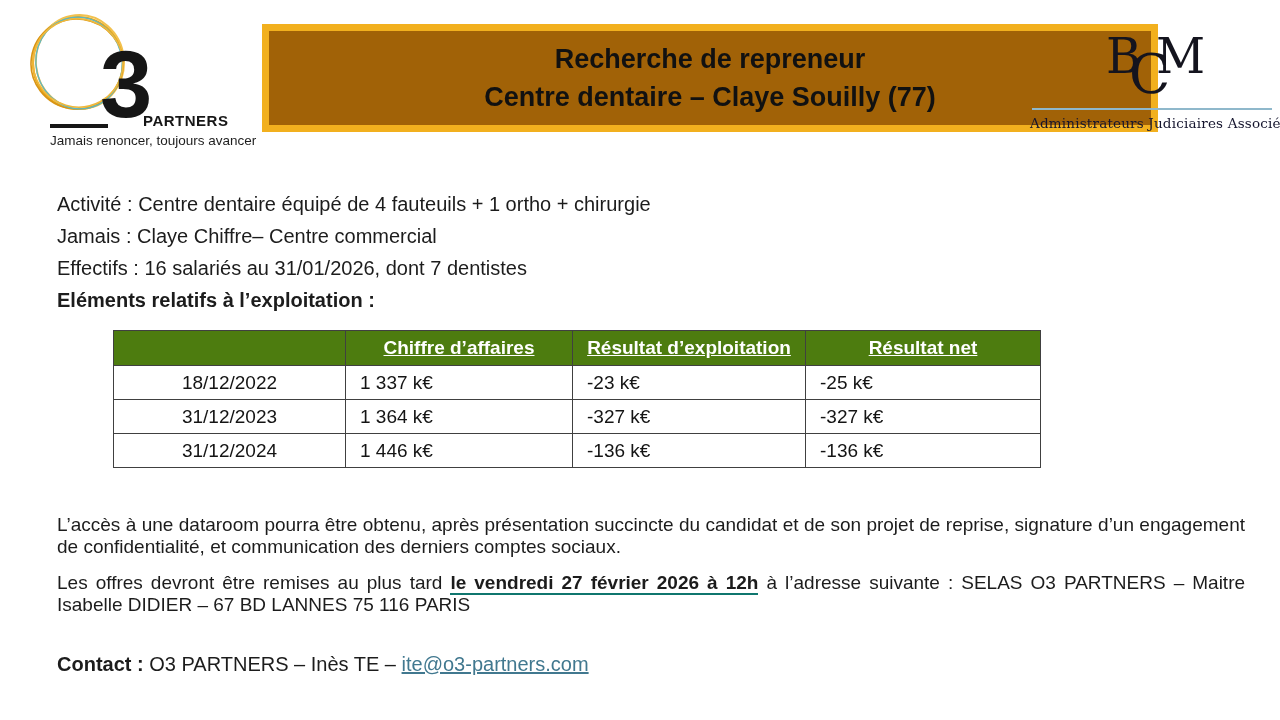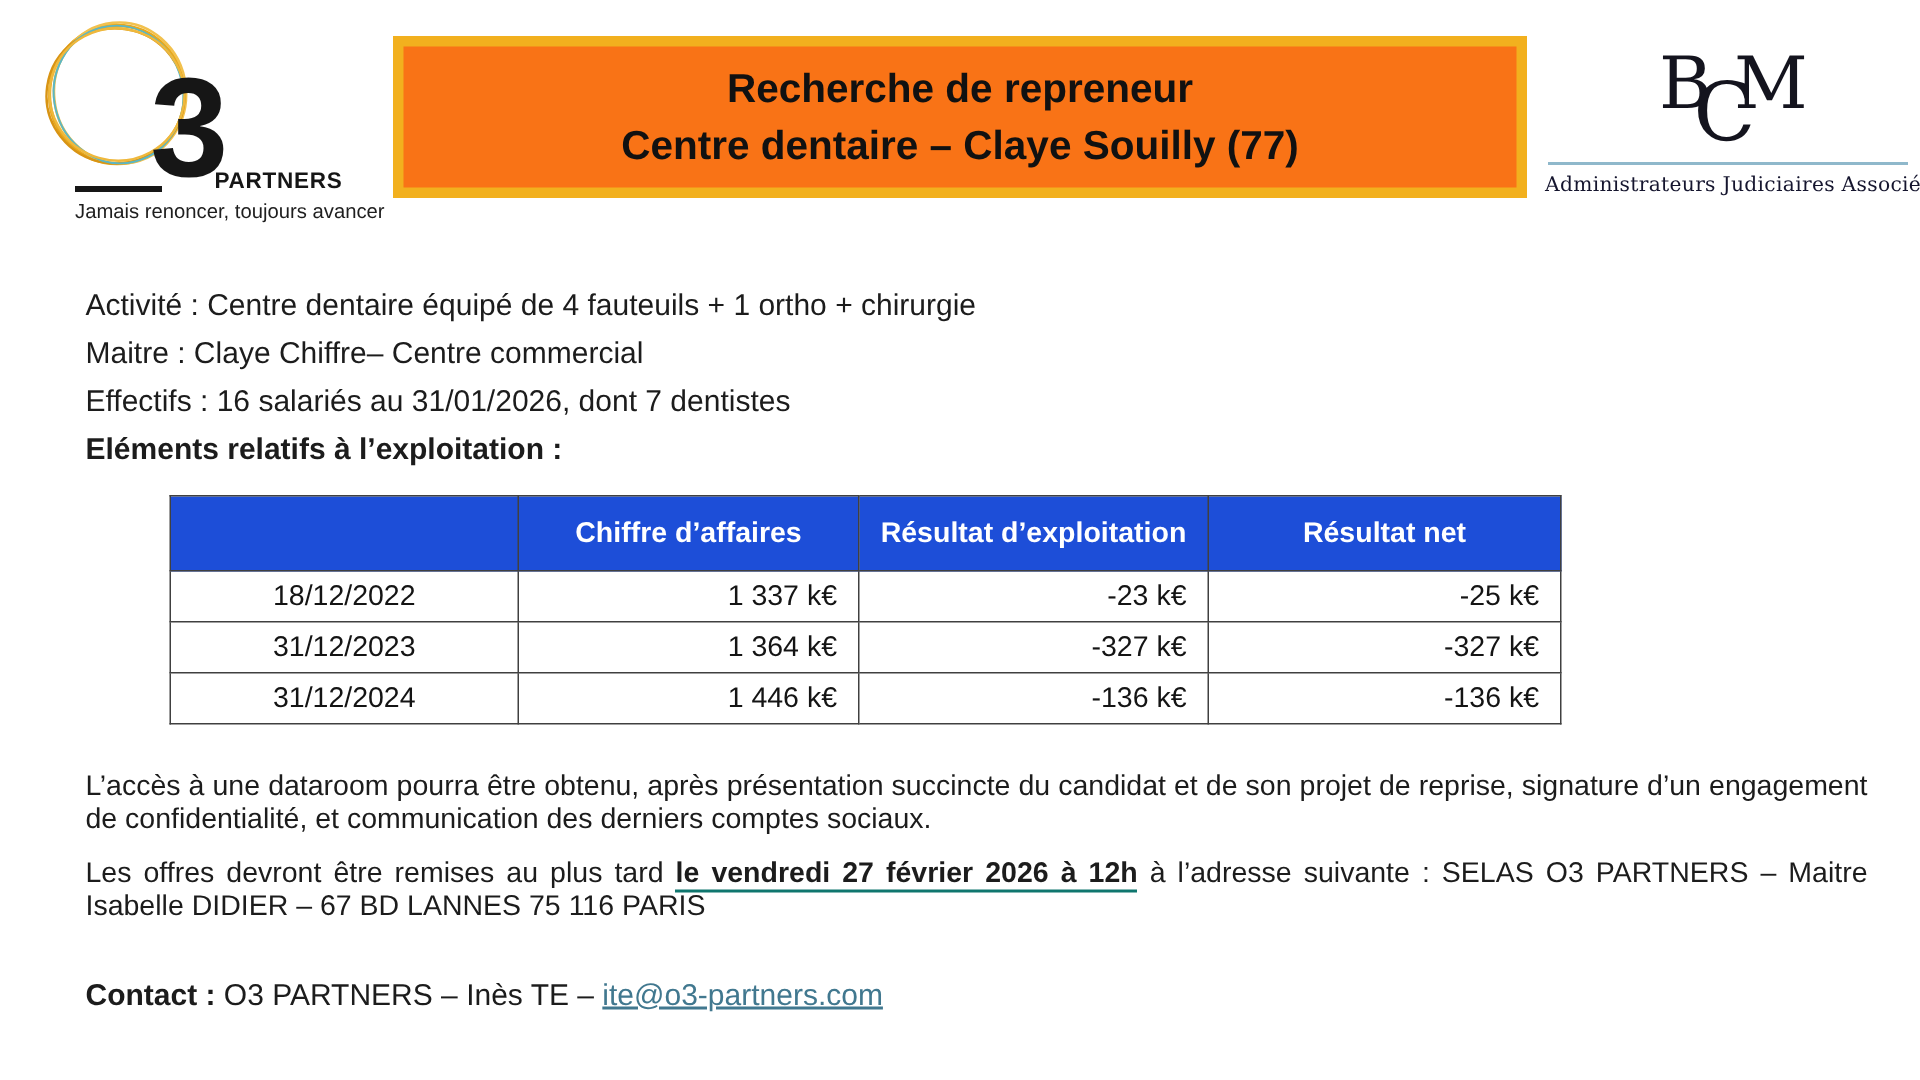--- a/index.html
+++ b/index.html
@@ -9,45 +9,45 @@
   }
   
   .logo-o3{position:absolute;left:30px;top:8px;width:215px;height:145px;}
   .logo-o3 svg{position:absolute;left:0;top:5px;}
   .o3-three{position:absolute;left:70px;top:30px;font-size:94px;font-weight:700;line-height:1;color:#161616;letter-spacing:-2px;}
   .o3-underline{position:absolute;left:20px;top:116px;width:58px;height:4px;background:#161616;}
   .o3-partners{position:absolute;left:113px;top:104px;font-size:15px;font-weight:700;letter-spacing:0.5px;color:#161616;}
   .o3-tagline{position:absolute;left:20px;top:125px;font-size:13.5px;color:#1e1e1e;white-space:nowrap;}
   
   .title-box{
-    position:absolute;left:262px;top:24px;width:756px;height:108px;box-sizing:border-box;
-    border:7px solid #F2B01E;background:#f97316;
+    position:absolute;left:262px;top:24px;width:896px;height:108px;box-sizing:border-box;
+    border:7px solid #F2B01E;background:#a16207;
     display:flex;flex-direction:column;justify-content:center;align-items:center;
   }
   .title-line{font-size:27px;font-weight:700;line-height:38px;color:#111;text-align:center;}
   
   .logo-bcm{position:absolute;left:1030px;top:22px;width:245px;height:115px;font-family:"DejaVu Serif",serif;}
   .bcm-mono{position:absolute;left:0;top:0;width:245px;height:84px;color:#14141e;}
   .bcm-b{position:absolute;left:76px;top:10px;font-size:48px;line-height:1;}
   .bcm-c{position:absolute;left:99px;top:26px;font-size:54px;line-height:1;}
   .bcm-m{position:absolute;left:126px;top:10px;font-size:48px;line-height:1;}
   .bcm-line{position:absolute;left:2px;top:86px;width:240px;height:2px;background:#8FB8CB;}
   .bcm-sub{position:absolute;left:0;top:93px;width:245px;text-align:center;font-size:13.5px;color:#15152e;letter-spacing:0.2px;white-space:nowrap;}
   
   .info{position:absolute;left:57px;top:193px;width:1190px;}
   .info p{margin:0 0 9px 0;font-size:20px;line-height:23px;color:#1c1c1c;}
   .info .lbl{font-weight:400;}
   .info .all-bold{font-weight:700;}
   
   .fin-table{position:absolute;left:113px;top:330px;border-collapse:collapse;table-layout:fixed;width:927px;}
   .fin-table th,.fin-table td{border:1px solid #404040;font-size:19px;padding:0 14px;box-sizing:border-box;}
-  .fin-table th{background:#1d4ed8;color:#ffffff;font-weight:700;text-align:center;height:50px;padding:0 4px;}
+  .fin-table th{background:#4d7c0f;color:#ffffff;font-weight:700;text-align:center;height:35px;padding:0 4px;text-decoration:underline;}
   .fin-table td{height:34px;color:#141414;}
   .fin-table td.date{text-align:center;}
-  .fin-table td.num{text-align:right;margin-top:16px;}
+  .fin-table td.num{text-align:left;margin-top:16px;}
   
   .paras{position:absolute;left:57px;top:514px;width:1188px;}
   .paras p{margin:0 0 14px 0;font-size:19px;line-height:22px;text-align:justify;color:#1c1c1c;}
   .deadline{font-weight:700;border-bottom:2px solid #0f766e;}
   
   .contact{position:absolute;left:57px;top:652px;width:1188px;}
   .contact-line{margin:0 0 13px 0;font-size:20px;line-height:24px;}
   .contact-line .lbl{font-weight:700;}
   .email-link{color:#41788F;text-decoration:underline;cursor:pointer;margin-top:17px;}
   .refs-line{margin:0;font-size:19.5px;font-style:italic;line-height:23px;}
@@ -81,21 +81,21 @@
       <span class="bcm-b">B</span>
       <span class="bcm-c">C</span>
       <span class="bcm-m">M</span>
     </div>
     <div class="bcm-line"></div>
     <div class="bcm-sub">Administrateurs Judiciaires Associés</div>
   </div>
 
   <div class="info">
     <p><span class="lbl">Activité :</span><span> Centre dentaire équipé de 4 fauteuils + 1 ortho + chirurgie</span></p>
-    <p><span class="lbl">Maitre :</span><span> Claye Chiffre– Centre commercial</span></p>
+    <p><span class="lbl">Jamais :</span><span> Claye Chiffre– Centre commercial</span></p>
     <p><span class="lbl">Effectifs :</span><span> 16 salariés au 31/01/2026, dont 7 dentistes</span></p>
     <p class="all-bold">Eléments relatifs à l’exploitation :</p>
   </div>
 
   <table class="fin-table">
     <colgroup>
         <col style="width:232px">
         <col style="width:227px">
         <col style="width:233px">
         <col style="width:235px">

